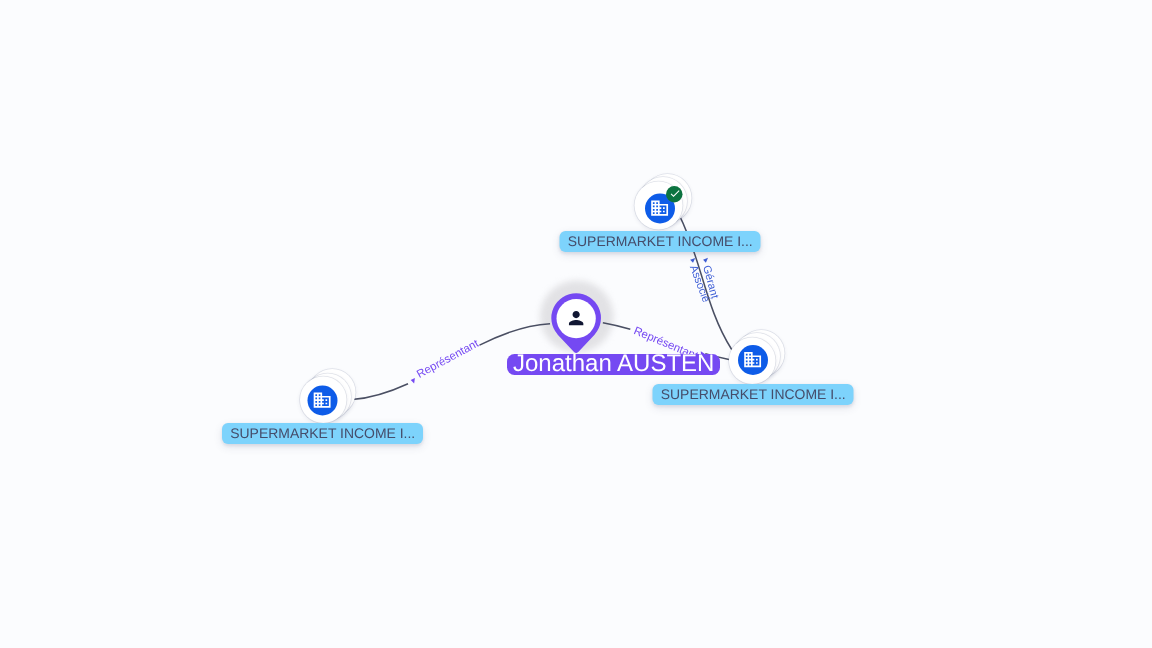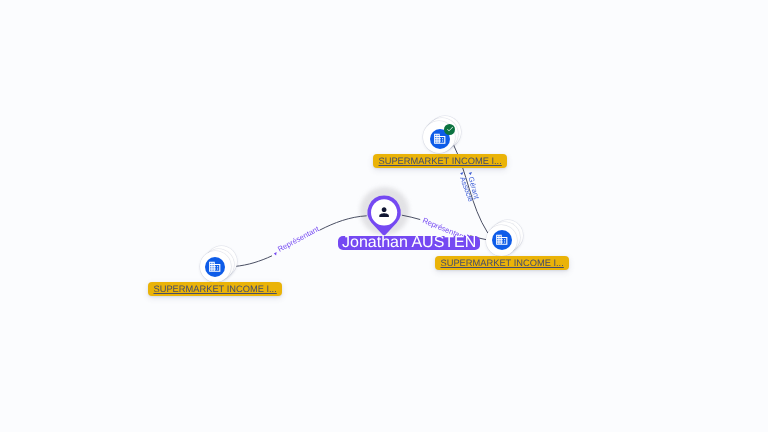--- a/index.html
+++ b/index.html
@@ -16,24 +16,24 @@
 
   .cnode{position:absolute;}
   .disc{position:absolute;border-radius:50%;background:#fff;
         box-shadow:0 0 0 .5px rgba(130,140,170,.22), 0 1px 3px rgba(40,50,90,.10);}
   .ic{position:absolute;border-radius:50%;background:#0e5ce8;
       display:flex;align-items:center;justify-content:center;}
   .ic svg{display:block;}
   .badge{position:absolute;border-radius:50%;background:#0c7340;
          display:flex;align-items:center;justify-content:center;}
 
-  .nlabel{position:absolute;white-space:nowrap;background:#eab308;border-radius:4px;
+  .nlabel{position:absolute;white-space:nowrap;background:#7dd3fc;border-radius:4px;
           box-shadow:0 1px 2px rgba(60,70,110,.10), 0 2px 6px rgba(60,70,110,.13);color:#454c6a;
           font-size:9.3px;line-height:14px;padding:0 5.5px;height:14px;letter-spacing:0;
-          will-change:transform;text-decoration:underline;}
+          will-change:transform;}
   .plabel{position:absolute;white-space:nowrap;background:#7549f2;border-radius:5px;
           color:#fff;font-size:16px;line-height:14.4px;padding:0 4px;height:14.4px;
           will-change:transform;}
   .halo{position:absolute;border-radius:50%;background:#e2e2e5;
         filter:blur(2.2px);}
 </style>
 </head>
 <body>
 
 <div id="graph">

